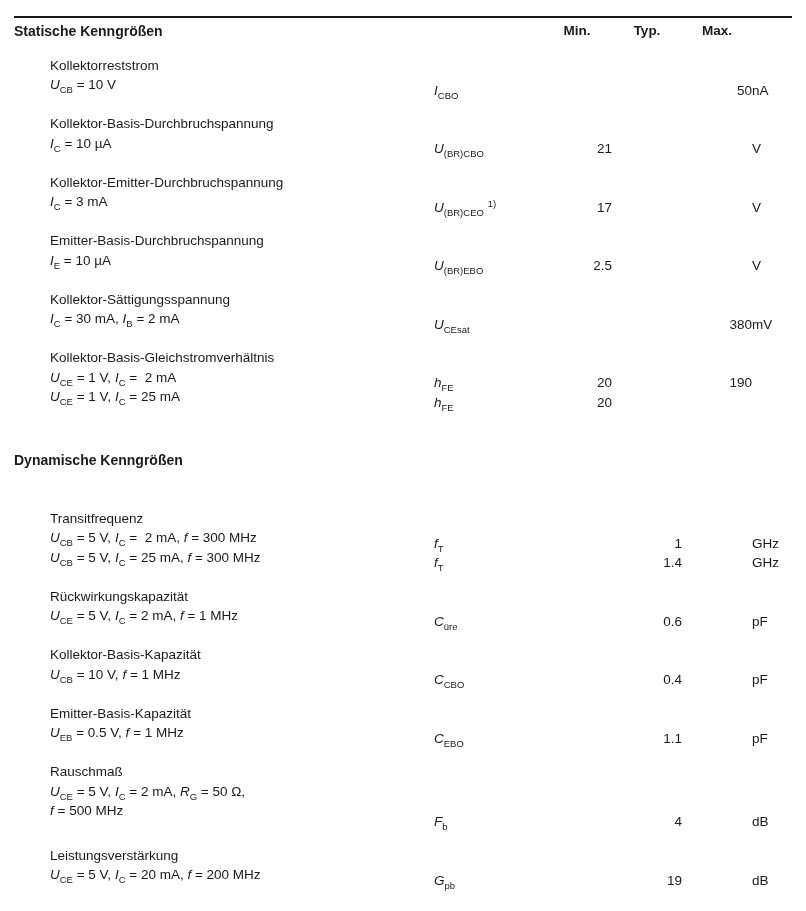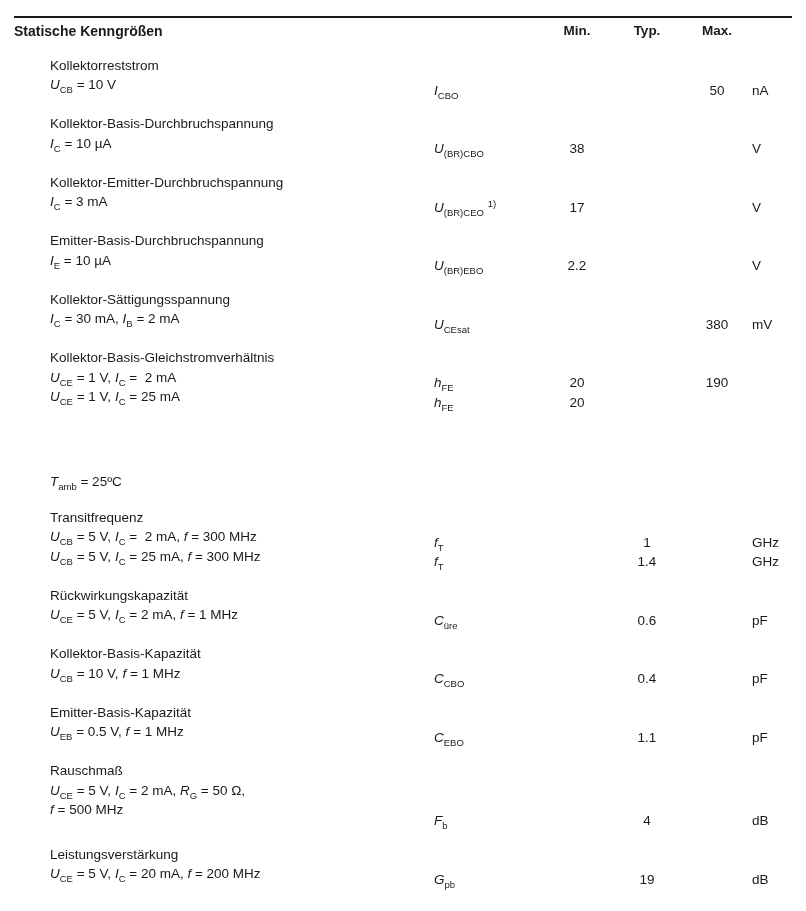--- a/index.html
+++ b/index.html
@@ -66,21 +66,21 @@
     font-size: 14px;
   }
   .indent1 { padding-left: 36px !important; }
 
   .row td { padding-top: 0; }
   .gap-md td { height: 20px; }
   .gap-lg td { height: 34px; }
   .title-line { padding-bottom: 3px; }
   .cond-line { padding-bottom: 0px; }
 
-  .num { text-align: center; white-space: nowrap; }
+  .num { text-align: right; white-space: nowrap; }
   .unit { text-align: left; white-space: nowrap; padding-left: 4px; }
   .sym { white-space: nowrap; }
 
   i, .it { font-style: italic; }
   sub { font-size: 9.5px; font-style: normal; line-height: 0; }
   sup { font-size: 9.5px; font-style: normal; line-height: 0; }
 
   .cell-multi div { padding-bottom: 6px; }
   .cell-multi div:last-child { padding-bottom: 0; }
 
@@ -151,21 +151,21 @@
         <td class="indent1 cell-multi">
           <div class="title-line">Kollektor-Basis-Durchbruchspannung</div>
           <div class="cond-line"><i>I</i><sub>C</sub> = 10 µA</div>
         </td>
         <td class="sym cell-multi">
           <div style="height:19px"></div>
             <div><i>U</i><sub>(BR)CBO</sub></div>
         </td>
         <td class="num cell-multi">
             <div style="height:19px"></div>
-            <div>38</div>
+            <div>21</div>
           </td>
         <td class="num cell-multi">
             <div style="height:19px"></div>
             <div></div>
           </td>
         <td class="num cell-multi">
             <div style="height:19px"></div>
             <div></div>
           </td>
         <td class="unit cell-multi">
@@ -211,21 +211,21 @@
         <td class="indent1 cell-multi">
           <div class="title-line">Emitter-Basis-Durchbruchspannung</div>
           <div class="cond-line"><i>I</i><sub>E</sub> = 10 µA</div>
         </td>
         <td class="sym cell-multi">
           <div style="height:19px"></div>
             <div><i>U</i><sub>(BR)EBO</sub></div>
         </td>
         <td class="num cell-multi">
             <div style="height:19px"></div>
-            <div>2.2</div>
+            <div>2.5</div>
           </td>
         <td class="num cell-multi">
             <div style="height:19px"></div>
             <div></div>
           </td>
         <td class="num cell-multi">
             <div style="height:19px"></div>
             <div></div>
           </td>
         <td class="unit cell-multi">
@@ -297,30 +297,28 @@
             <div style="height:19px"></div>
             <div></div>
             <div></div>
           </td>
       </tr>
 
       <tr class="gap-lg">
           <td colspan="6" style="height:44px"></td>
         </tr>
 
+      <tr class="row">
+        <td><span class="sectitle">Dynamische Kenngrößen</span></td>
+        <td colspan="5"></td>
+      </tr>
       <tr class="gap-md">
           <td colspan="6" style="height:22px"></td>
         </tr>
 
-      <tr class="row">
-        <td class="indent1">
-          <i>T</i><sub>amb</sub> = 25ºC
-        </td>
-        <td colspan="5"></td>
-      </tr>
       <tr class="gap-md">
           <td colspan="6" style="height:22px"></td>
         </tr>
 
       <tr class="row blockrow">
         <td class="indent1 cell-multi">
           <div class="title-line">Transitfrequenz</div>
           <div class="cond-line"><i>U</i><sub>CB</sub> = 5 V, <i>I</i><sub>C</sub> =&nbsp; 2 mA, <i>f</i> = 300 MHz</div>
           <div class="cond-line"><i>U</i><sub>CB</sub> = 5 V, <i>I</i><sub>C</sub> = 25 mA, <i>f</i> = 300 MHz</div>
         </td>

